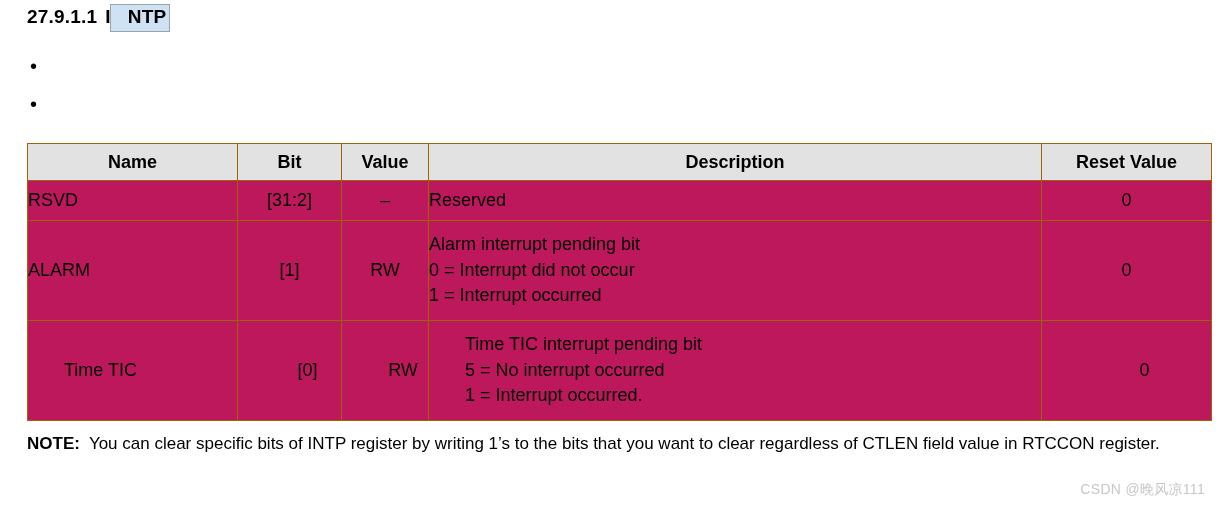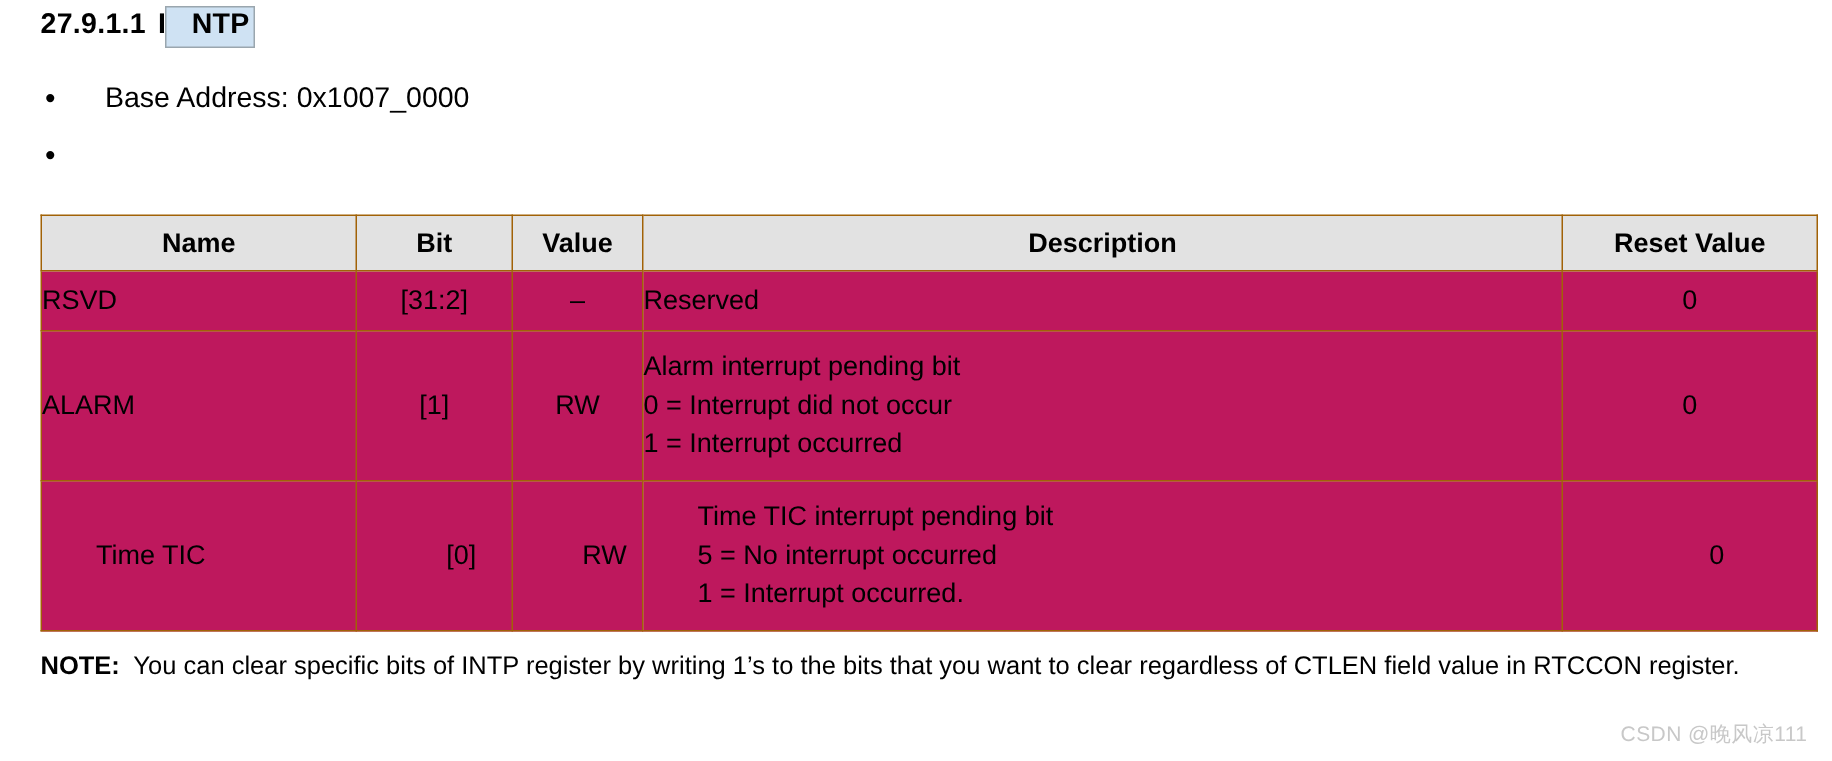--- a/index.html
+++ b/index.html
@@ -145,21 +145,20 @@
 <body>
 
 <div class="heading">
   <span class="heading-number">27.9.1.1</span>
   <span><span class="heading-title-pre">I</span><span class="heading-title-hl">NTP</span></span>
 </div>
 
 <div class="bullet-list">
   <div class="bullet-row">
     <span class="bullet-dot">•</span>
-    <span class="bullet-text">Base Address: 0x1007_0000</span>
   </div>
   <div class="bullet-row">
     <span class="bullet-dot">•</span>
   </div>
 </div>
 
 <table class="reg-table">
   <colgroup>
     <col class="c-name">
       <col class="c-bit">

